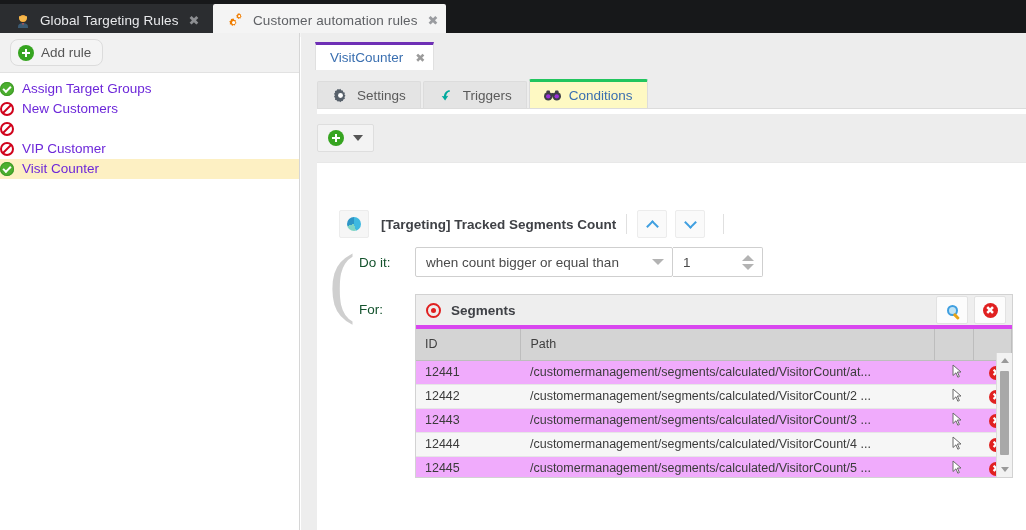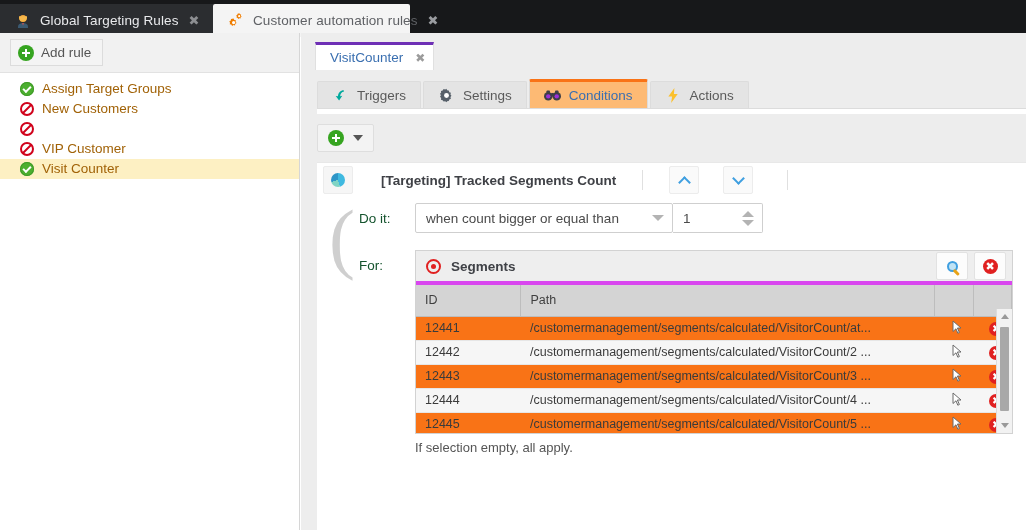--- a/index.html
+++ b/index.html
@@ -28,45 +28,45 @@
   .apptab .tab-ico{ width:18px; height:18px; margin-right:8px; flex:0 0 auto;
      display:flex; align-items:center; justify-content:center; }
   .apptab .tab-label{ font-size:13.5px; white-space:nowrap; letter-spacing:.1px;}
   .apptab .tab-x{
      margin-left:10px; font-size:13px; line-height:1; font-weight:bold;
      color:#8d8f92; font-family:"DejaVu Sans", sans-serif;
   }
   .apptab.inactive{ left:0; width:213px; background:#2b2d30; }
   .apptab.inactive .tab-label{ color:#e9eaec; }
   .apptab.active{
-     left:213px; width:197px; background:#f4f4f4; height:33px;
+     left:213px; width:233px; background:#f4f4f4; height:33px;
      border-top-left-radius:2px; border-top-right-radius:2px;
   }
   .apptab.active .tab-label{ color:#5f6165; }
   .apptab.active .tab-x{ color:#9a9ca0; }
 
   
   .sidebar{
     position:absolute; left:0; top:33px; width:300px; height:497px;
     background:#ffffff; border-right:1px solid #d6d6d6;
   }
   .sidebar-top{
     height:40px; background:#f1f1f1; border-bottom:1px solid #e2e2e2;
     display:flex; align-items:center; padding-left:10px;
   }
   .addrule-btn{
     display:inline-flex; align-items:center; gap:7px;
-    background:#f4f4f4; border:1px solid #dcdcdc; border-radius:0;
+    background:#f4f4f4; border:1px solid #dcdcdc; border-radius:8px;
     padding:4px 11px 4px 7px; cursor:pointer; height:27px;
   }
   .addrule-label{ font-size:13.5px; color:#555; }
   .rulelist{ padding-top:6px; }
   .rule-item{
     display:flex; align-items:center; gap:8px;
-    height:20px; padding-left:20px; cursor:pointer; font-size:13.5px; color:#a16207;
+    height:20px; cursor:pointer; font-size:13.5px; color:#6d28d9;
   }
   .rule-item.selected{ background:#fdf0c3; }
   .rule-item .rule-label{ line-height:20px; }
 
   
   .ico-check{
     width:14px;height:14px;border-radius:50%;background:#4caf2f;
     display:inline-flex;align-items:center;justify-content:center;flex:0 0 auto;
     box-shadow:inset 0 0 0 1px #3f9a27;
   }
@@ -114,21 +114,21 @@
     position:relative; height:31px; margin:8px 0 0 16px;
     display:flex; align-items:flex-end; gap:2px;
   }
   .subtab{
     display:inline-flex; align-items:center; gap:8px;
     height:27px; padding:0 14px; cursor:pointer;
     background:#e4e4e4; border:1px solid #dcdcdc; border-bottom:none;
     font-size:13.5px; color:#5a5a5a; border-radius:2px 2px 0 0;
   }
   .subtab.active{
-    background:#fdba74; border-top:3px solid #f97316; height:29px;
+    background:#fef9c3; border-top:3px solid #22c55e; height:29px;
     color:#3a6fb0;
   }
   .subtab-ico{ width:17px;height:15px;display:flex;align-items:center;justify-content:center;flex:0 0 auto;}
 
   .subtab-body{
     background:#ffffff; border-top:1px solid #dcdcdc;
     margin-left:16px; margin-right:0; height:6px;
   }
 
   
@@ -143,21 +143,21 @@
     border-top:6px solid #555;
   }
 
   
   .cond-panel{
     margin:10px 0 0 16px; background:#ffffff; min-height:372px;
     border-top:1px solid #e8e8e8;
   }
 
   .cond-header{
-    display:flex; align-items:center; height:34px; padding-left:6px; gap:16px;
+    display:flex; align-items:center; height:34px; padding-left:22px; gap:0;margin-top:44px;
   }
   .cond-ico-box{
     width:30px;height:28px;background:#f6f6f6;border:1px solid #ececec;
     display:flex;align-items:center;justify-content:center;margin-right:12px;border-radius:2px;
   }
   .pie-ico{
     width:14px;height:14px;border-radius:50%;
     background:conic-gradient(#3fb9e0 0 45%, #7fd4c4 45% 70%, #2d95c7 70% 100%);
   }
   .cond-title{ font-weight:bold; font-size:13.5px; color:#3f4146; }
@@ -229,21 +229,21 @@
   .tbl{ width:100%; border-collapse:collapse; table-layout:fixed; }
   .tbl th{
     background:#d4d4d4; height:31px; text-align:left; font-weight:normal;
     font-size:12.5px; color:#3f3f3f; padding-left:9px;
     border-right:1px solid #bdbdbd; border-bottom:1px solid #bdbdbd;
   }
   .tbl td{
     height:24px; font-size:12.5px; color:#3b3b3b; padding-left:9px;
     border-bottom:1px solid #e6e6e6; white-space:nowrap; overflow:hidden;
   }
-  .tbl tr.odd td{ background:#f97316; }
+  .tbl tr.odd td{ background:#f0abfc; }
   .tbl tr.even td{ background:#f6f6f6; }
   .col-id{ width:104px; }
   .col-path{ width:410px; }
   .col-pick{ width:38px; }
   .col-del{ width:38px; }
   .cell-center{ padding-left:0; text-align:center; }
   .cursor-ico{
     display:inline-block;width:11px;height:14px;
   }
   .redx-sm{
@@ -338,60 +338,52 @@
   <div class="etabs">
     <div class="etab">
       <span class="etab-label">VisitCounter</span>
       <span class="etab-x">✖</span>
     </div>
   </div>
 
   <div class="subtabs">
     <div class="subtab">
       <span class="subtab-ico">
-        <svg width="15" height="15" viewBox="0 0 16 16">
-          <path d="M11.5 2.5c-3.6 0-5.8 2.6-6.3 6.4l-2.3-.5 3.6 4.9 3.4-5-2.3.4c.4-2.8 1.8-4.6 3.9-4.6z" fill="#00a99d"></path>
-        </svg>
-      </span>
-      <span>Triggers</span>
-    </div>
-
-    <div class="subtab">
-      <span class="subtab-ico">
         <svg width="15" height="15" viewBox="0 0 16 16" fill="#57606a">
           <path d="M8 .8l.6 1.7 1.8.2 .6 1.7 1.7.7-.5 1.8 1.1 1.4-1.1 1.4.5 1.8-1.7.7-.6 1.7-1.8.2L8 15.2l-1.4-1.1-1.7.4-1-1.5-1.8-.5.2-1.8L1.1 9.4 2 7.8l-.9-1.6 1.2-1.3-.2-1.8 1.8-.5 1-1.5 1.7.4z"></path>
           <circle cx="8" cy="8" r="2.6" fill="#ffffff"></circle>
         </svg>
       </span>
       <span>Settings</span>
+    </div>
+
+    <div class="subtab">
+      <span class="subtab-ico">
+        <svg width="15" height="15" viewBox="0 0 16 16">
+          <path d="M11.5 2.5c-3.6 0-5.8 2.6-6.3 6.4l-2.3-.5 3.6 4.9 3.4-5-2.3.4c.4-2.8 1.8-4.6 3.9-4.6z" fill="#00a99d"></path>
+        </svg>
+      </span>
+      <span>Triggers</span>
     </div>
 
     <div class="subtab active">
       <span class="subtab-ico">
         <svg width="17" height="13" viewBox="0 0 20 14">
           <circle cx="5" cy="8" r="5" fill="#3f3f46"></circle>
           <circle cx="15" cy="8" r="5" fill="#3f3f46"></circle>
           <circle cx="5" cy="8" r="2.6" fill="#9b30d9"></circle>
           <circle cx="15" cy="8" r="2.6" fill="#9b30d9"></circle>
           <rect x="3" y="1" width="4" height="4" rx="1" fill="#3f3f46"></rect>
           <rect x="13" y="1" width="4" height="4" rx="1" fill="#3f3f46"></rect>
           <rect x="8.5" y="4" width="3" height="4" fill="#3f3f46"></rect>
         </svg>
       </span>
       <span>Conditions</span>
     </div>
 
-    <div class="subtab">
-      <span class="subtab-ico">
-        <svg width="12" height="15" viewBox="0 0 12 16">
-          <path d="M7.5 0L1 9h4l-1 7 7-9.5H7z" fill="#fbc02d"></path>
-        </svg>
-      </span>
-      <span>Actions</span>
-    </div>
   </div>
 
   <div class="subtab-body"></div>
 
   <div class="addcond-wrap">
     <div class="addcond">
       <span class="ico-plus-green"></span>
       <span class="caret-down"></span>
     </div>
   </div>
@@ -552,16 +544,15 @@
               </div>
               <div class="vsb-thumb"></div>
               <div class="vsb-arrow" style="position:absolute;bottom:0;left:0;right:0;">
                 <span class="vsb-dn"></span>
               </div>
             </div>
           </div>
         </div>
       </div>
 
-      <div class="hint" style="padding-left:84px;">If selection empty, all apply.</div>
     </div>
   </div>
 </div>
 
 </body></html>

